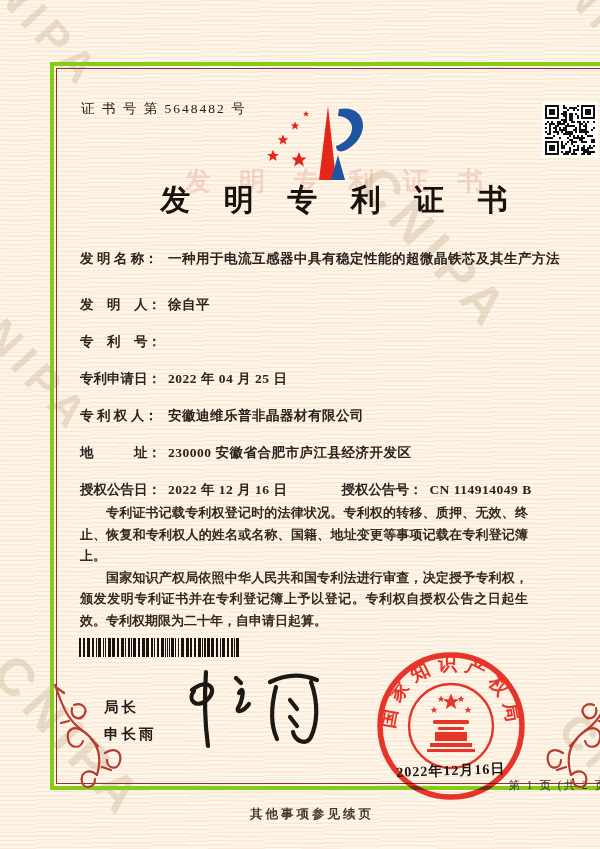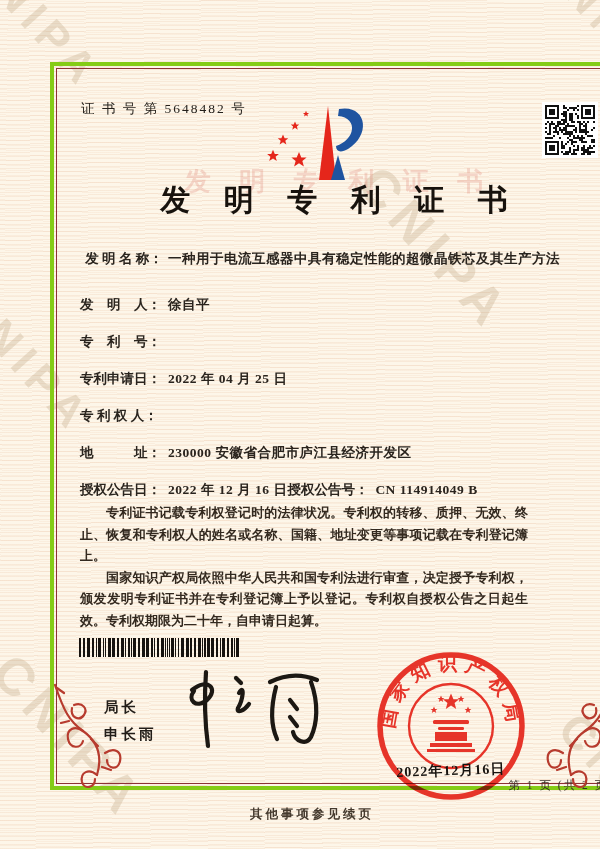--- a/index.html
+++ b/index.html
@@ -45,24 +45,24 @@
     color:rgba(222,128,115,.28); pointer-events:none;
   }
   .title {
     position:absolute; left:0; top:114px; width:100%; text-align:center;
     font-size:30px; font-weight:bold; letter-spacing:13px; text-indent:13px;
     color:#17120d;
   }
   .fields { position:absolute; left:26px; top:182px; width:448px; }
   .frow { display:flex; line-height:22px; margin-bottom:15px;
           font-size:13.5px; font-weight:bold; white-space:nowrap; }
-  .frow.gap { margin-bottom:24px;text-align:center; }
+  .frow.gap { margin-bottom:24px; }
   .frow .lab { flex:0 0 88px; }
   .frow .val { letter-spacing:.5px; }
-  .frow .lab2 { }
+  .frow .lab2 { margin-left:54px; }
   .paras {
     position:absolute; left:26px; top:436px; width:448px;
     font-size:13px; line-height:21.5px; text-align:justify; color:#33291f;
   }
   .paras p { text-indent:2em; font-weight:bold; }
   .barcode { position:absolute; left:25px; top:572px; width:162px; height:19px; }
   .officer {
     position:absolute; left:50px; top:628px;
     font-family:"Liberation Sans","DejaVu Sans",sans-serif;
     font-weight:bold; font-size:14.5px; line-height:27px; color:#221d18;
@@ -350,20 +350,21 @@
     </div>
     <div class="frow">
       <span class="lab">专　利　号：</span>
     </div>
     <div class="frow">
       <span class="lab">专利申请日：</span>
       <span class="val">2022 年 04 月 25 日</span>
     </div>
     <div class="frow">
       <span class="lab">专 利 权 人：</span>
+      <span class="val">安徽迪维乐普非晶器材有限公司</span>
     </div>
     <div class="frow">
       <span class="lab">地　　　址：</span>
       <span class="val">230000 安徽省合肥市庐江县经济开发区</span>
     </div>
     <div class="frow">
       <span class="lab">授权公告日：</span>
       <span class="val">2022 年 12 月 16 日</span>
       <span class="lab lab2">授权公告号：</span>
       <span class="val">CN 114914049 B</span>

